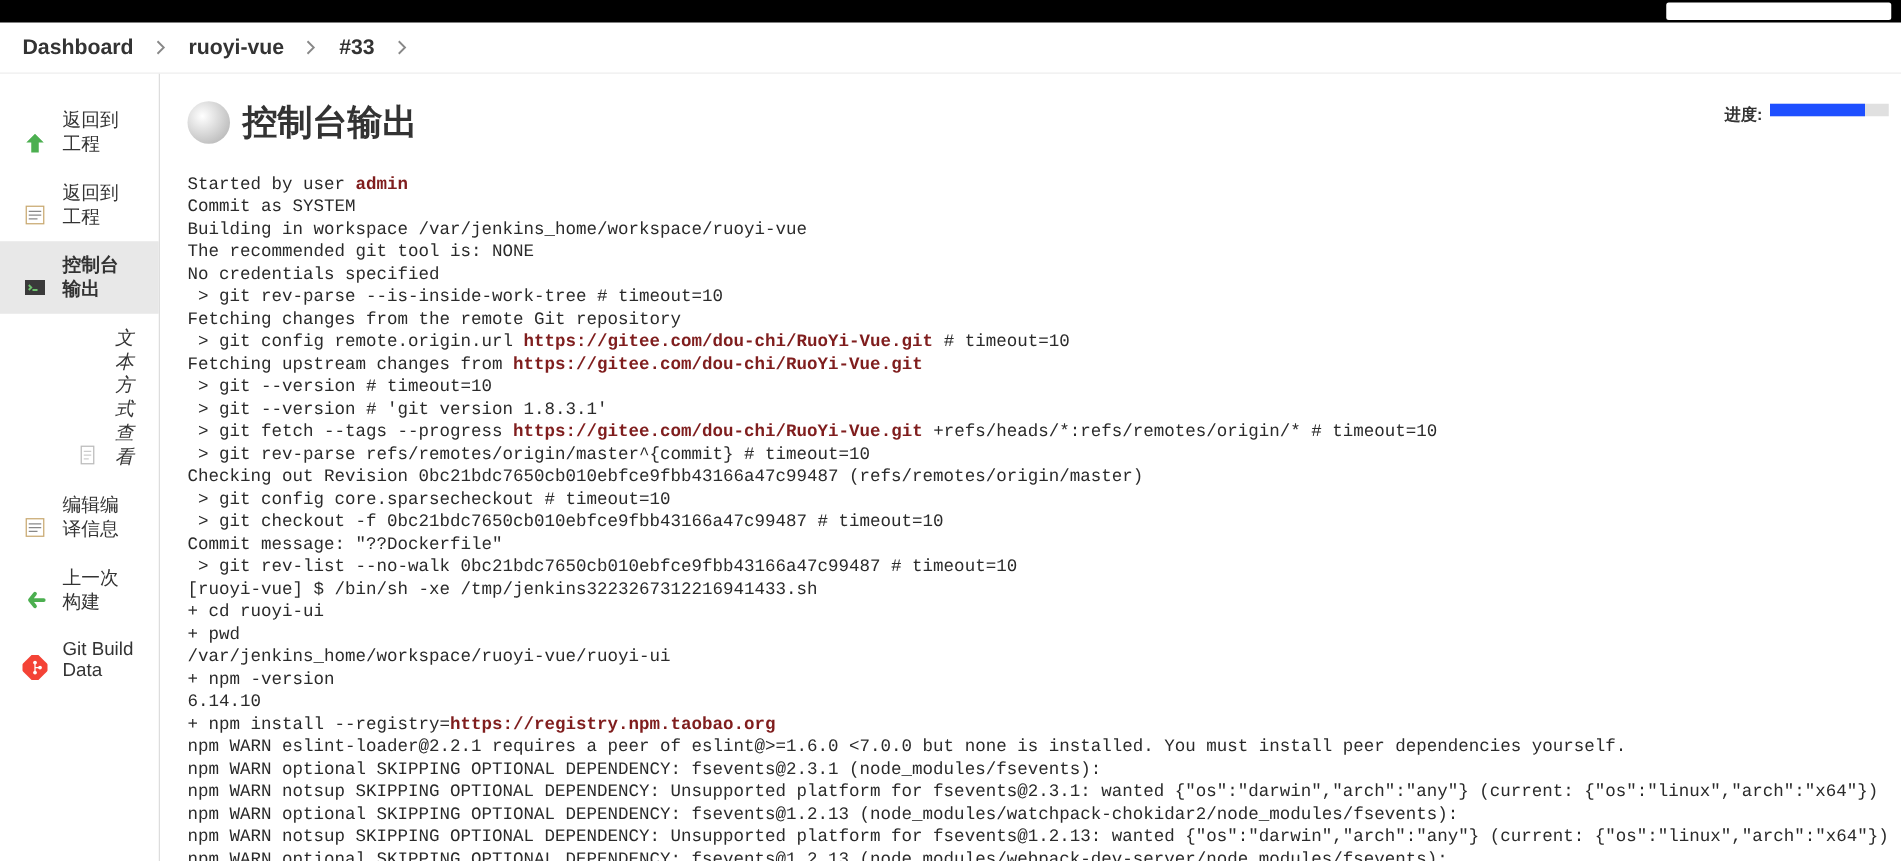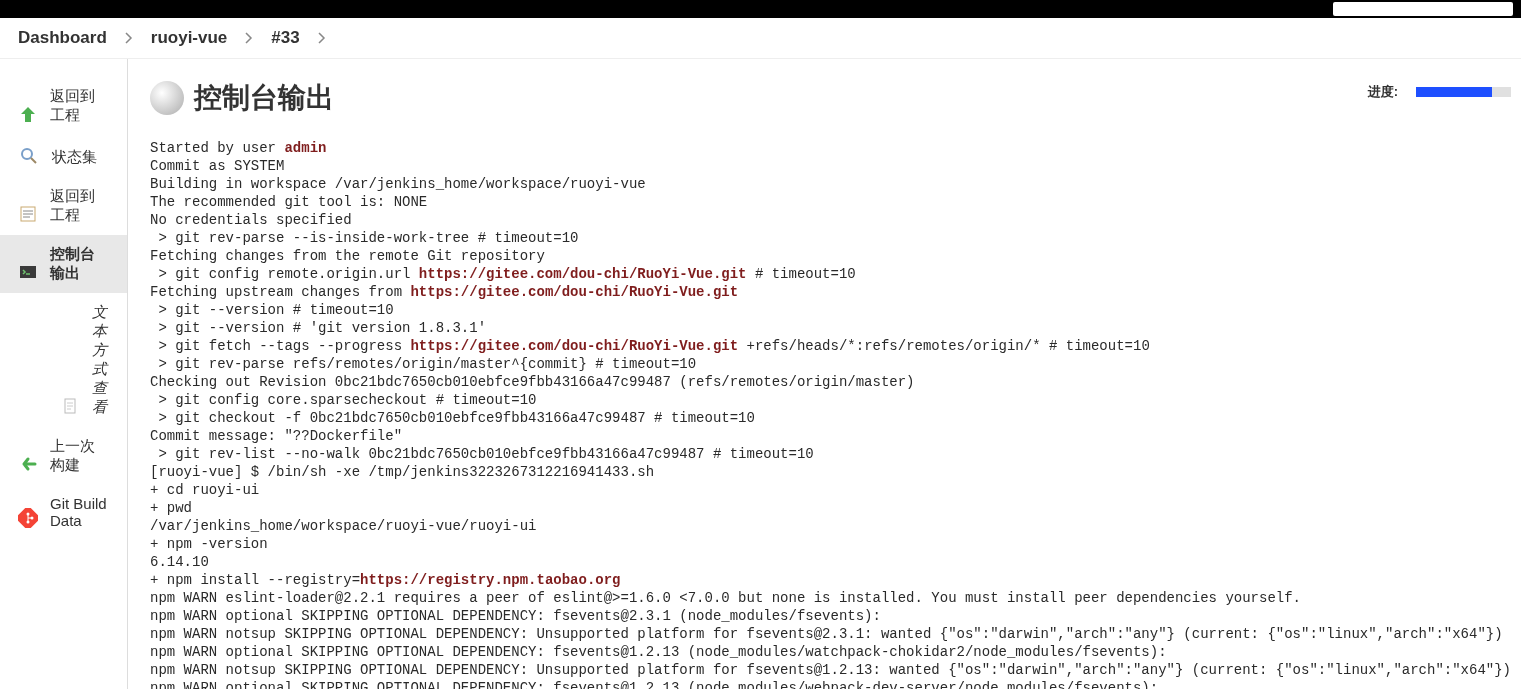--- a/index.html
+++ b/index.html
@@ -92,22 +92,21 @@
     }
     .title {
       font-size: 28px;
       font-weight: 700;
     }
     .progress-wrap {
       position: absolute;
       top: 24px;
       right: 22px;
       display: flex;
-      align-items: center;
-      gap: 18px;
+      gap: 6px;
       font-size: 13px;
       font-weight: 600;
     }
     .progress-bar {
       width: 95px;
       height: 10px;
       background: #e0e0e0;
       position: relative;
     }
     .progress-fill {
@@ -164,29 +163,20 @@
       <span class="icon">
           <svg width="20" height="20" viewBox="0 0 20 20">
             <path d="M10 3 L17 10 L13 10 L13 18 L7 18 L7 10 L3 10 Z" fill="#4CAF50"></path>
           </svg>
         </span>
       <span>返回到工程</span>
     </div>
     <div class="sidebar-item">
       <span class="icon">
           <svg width="20" height="20" viewBox="0 0 20 20">
-            <circle cx="8" cy="8" r="5" fill="none" stroke="#7a9fc9" stroke-width="2"></circle>
-            <line x1="12" y1="12" x2="17" y2="17" stroke="#9c8866" stroke-width="2"></line>
-          </svg>
-        </span>
-      <span>状态集</span>
-    </div>
-    <div class="sidebar-item">
-      <span class="icon">
-          <svg width="20" height="20" viewBox="0 0 20 20">
             <rect x="3" y="3" width="14" height="14" fill="#fff" stroke="#c9a971" stroke-width="1"></rect>
             <line x1="5" y1="7" x2="15" y2="7" stroke="#888"></line>
             <line x1="5" y1="10" x2="15" y2="10" stroke="#888"></line>
             <line x1="5" y1="13" x2="12" y2="13" stroke="#888"></line>
           </svg>
         </span>
       <span>返回到工程</span>
     </div>
     <div class="sidebar-item active">
       <span class="icon">
@@ -201,20 +191,31 @@
     <div class="sidebar-item sidebar-sub">
       <span class="icon">
           <svg width="20" height="20" viewBox="0 0 20 20">
             <rect x="5" y="3" width="10" height="14" fill="#fff" stroke="#bbb"></rect>
             <line x1="7" y1="7" x2="13" y2="7" stroke="#ccc"></line>
             <line x1="7" y1="10" x2="13" y2="10" stroke="#ccc"></line>
             <line x1="7" y1="13" x2="11" y2="13" stroke="#ccc"></line>
           </svg>
         </span>
       <span>文本方式查看</span>
+    </div>
+    <div class="sidebar-item">
+      <span class="icon">
+          <svg width="20" height="20" viewBox="0 0 20 20">
+            <rect x="3" y="3" width="14" height="14" fill="#fff" stroke="#c9a971" stroke-width="1"></rect>
+            <line x1="5" y1="7" x2="15" y2="7" stroke="#888"></line>
+            <line x1="5" y1="10" x2="15" y2="10" stroke="#888"></line>
+            <line x1="5" y1="13" x2="12" y2="13" stroke="#888"></line>
+          </svg>
+        </span>
+      <span>编辑编译信息</span>
     </div>
     <div class="sidebar-item">
       <span class="icon">
           <svg width="20" height="20" viewBox="0 0 20 20">
             <path d="M17 10 L6 10 M6 10 L10 5 M6 10 L10 15" stroke="#4CAF50" stroke-width="3" fill="none" stroke-linecap="round"></path>
           </svg>
         </span>
       <span>上一次构建</span>
     </div>
     <div class="sidebar-item">

